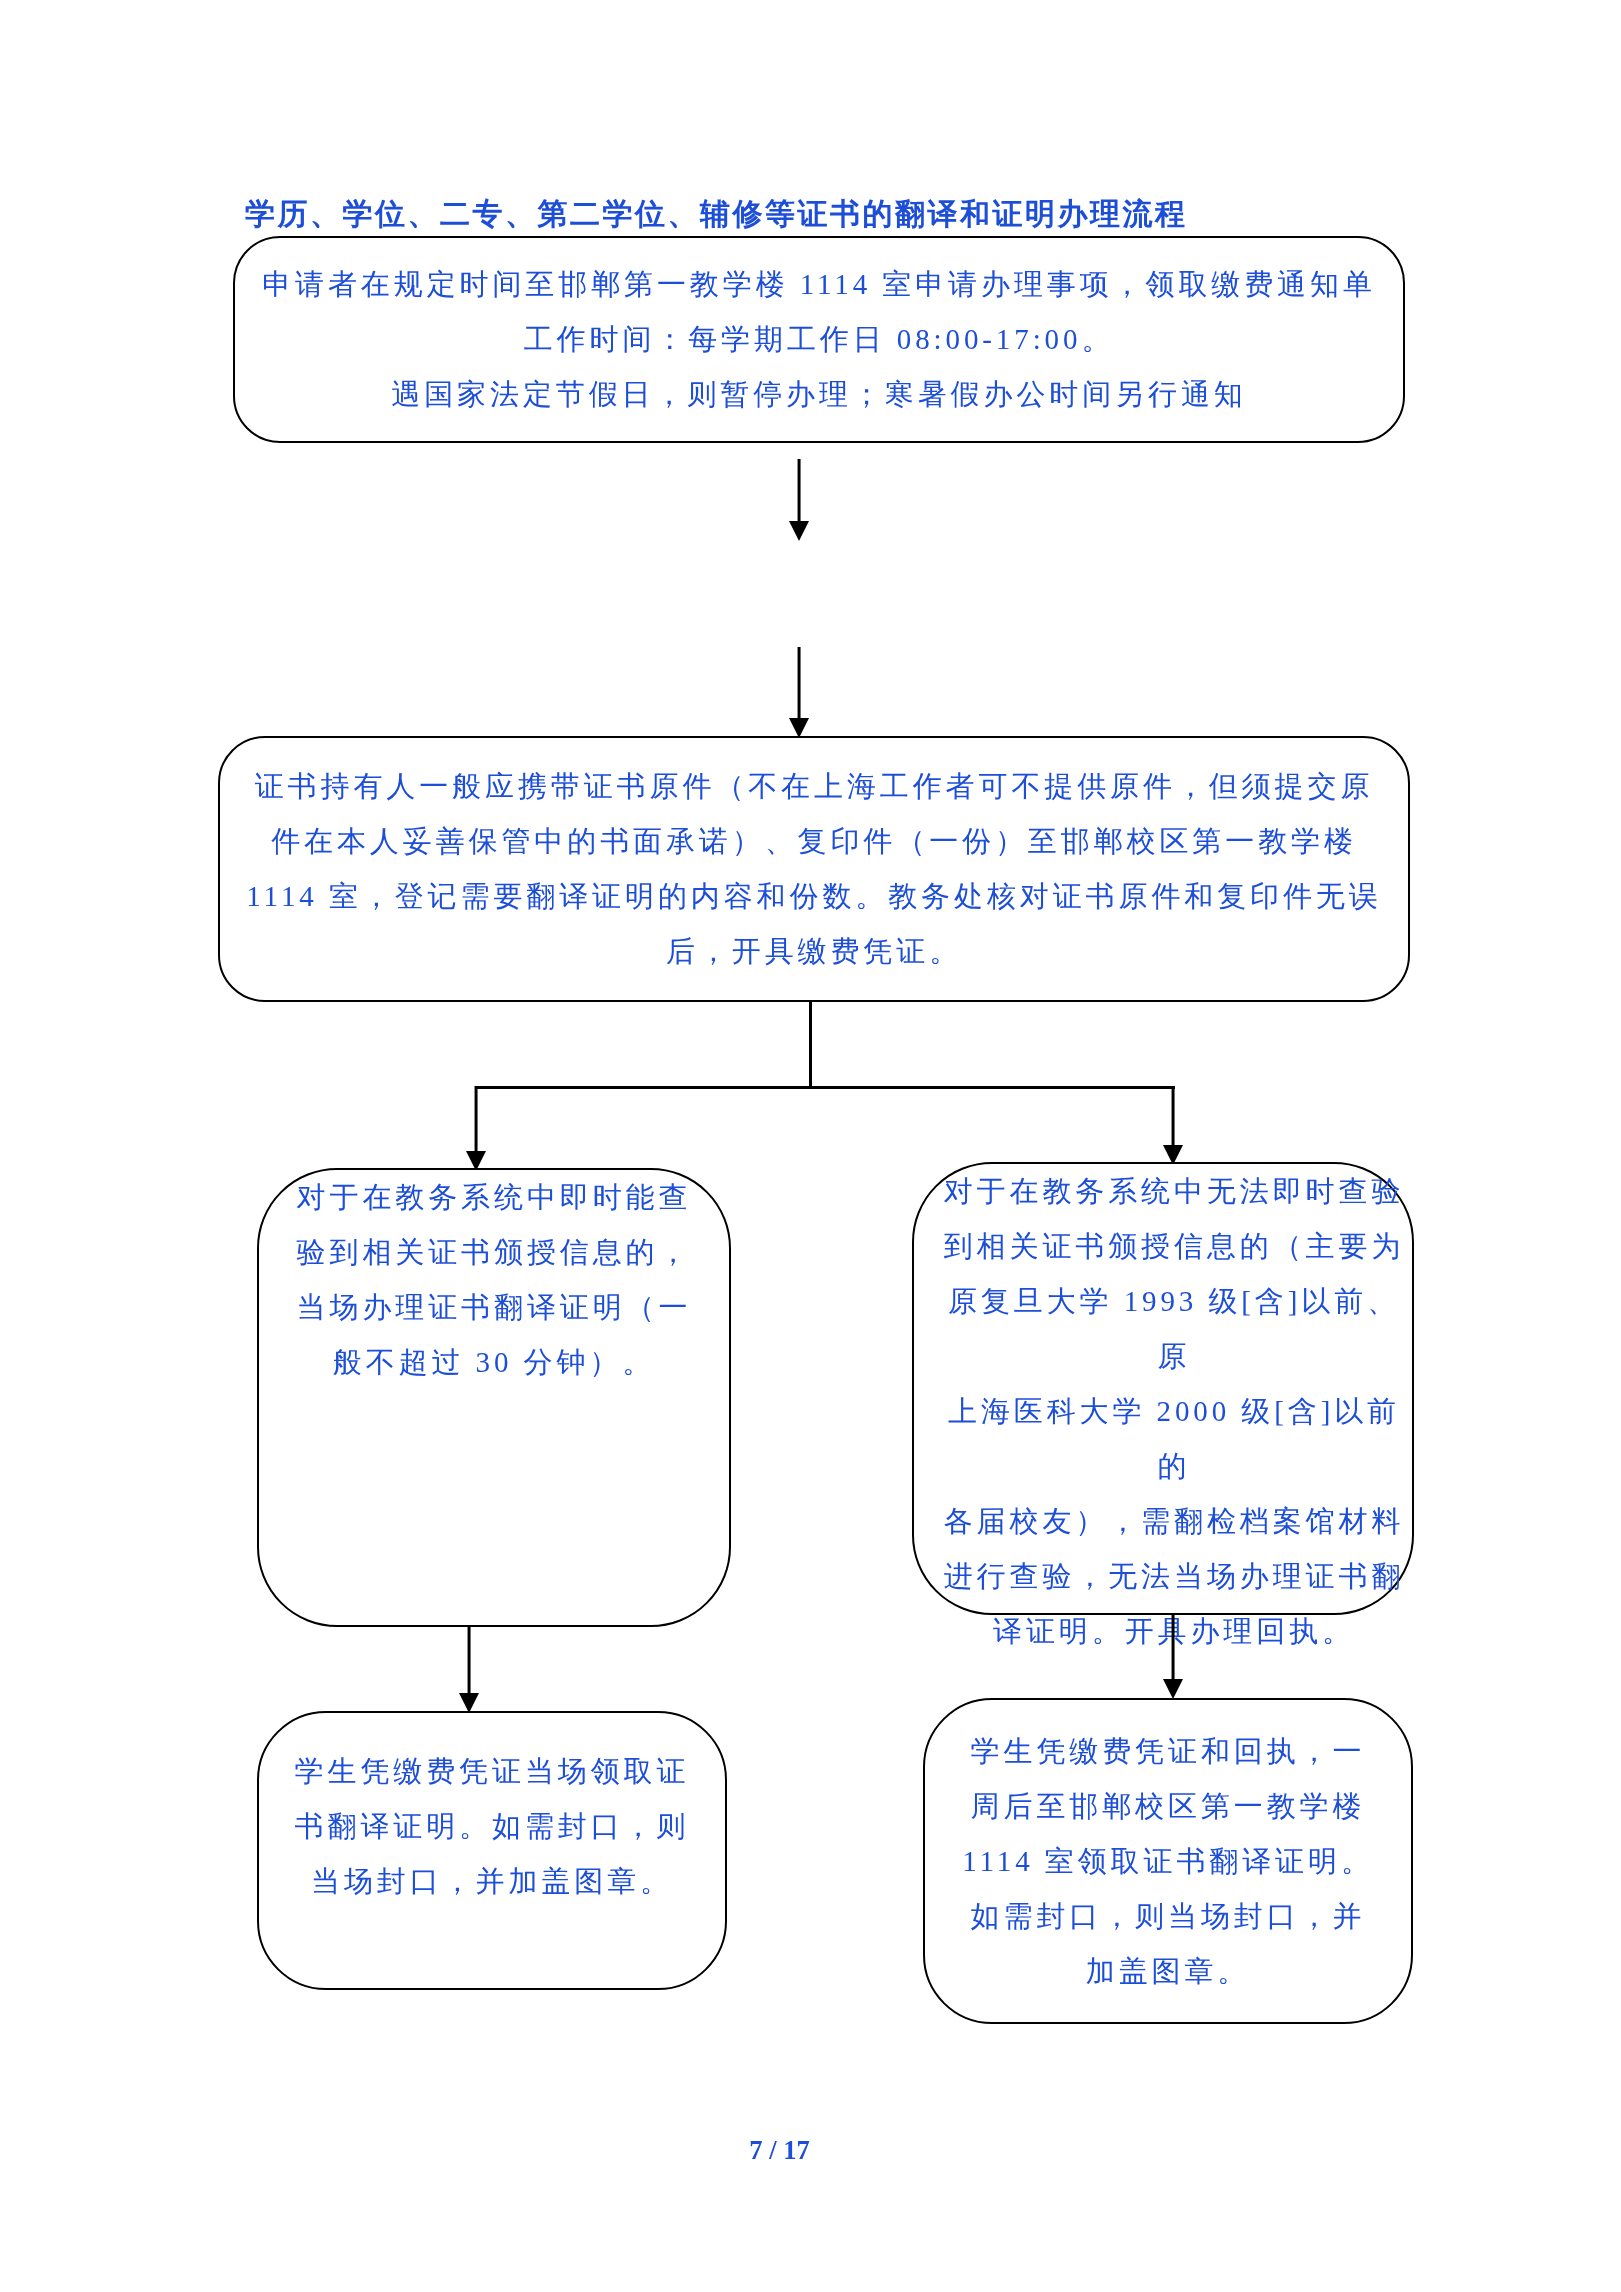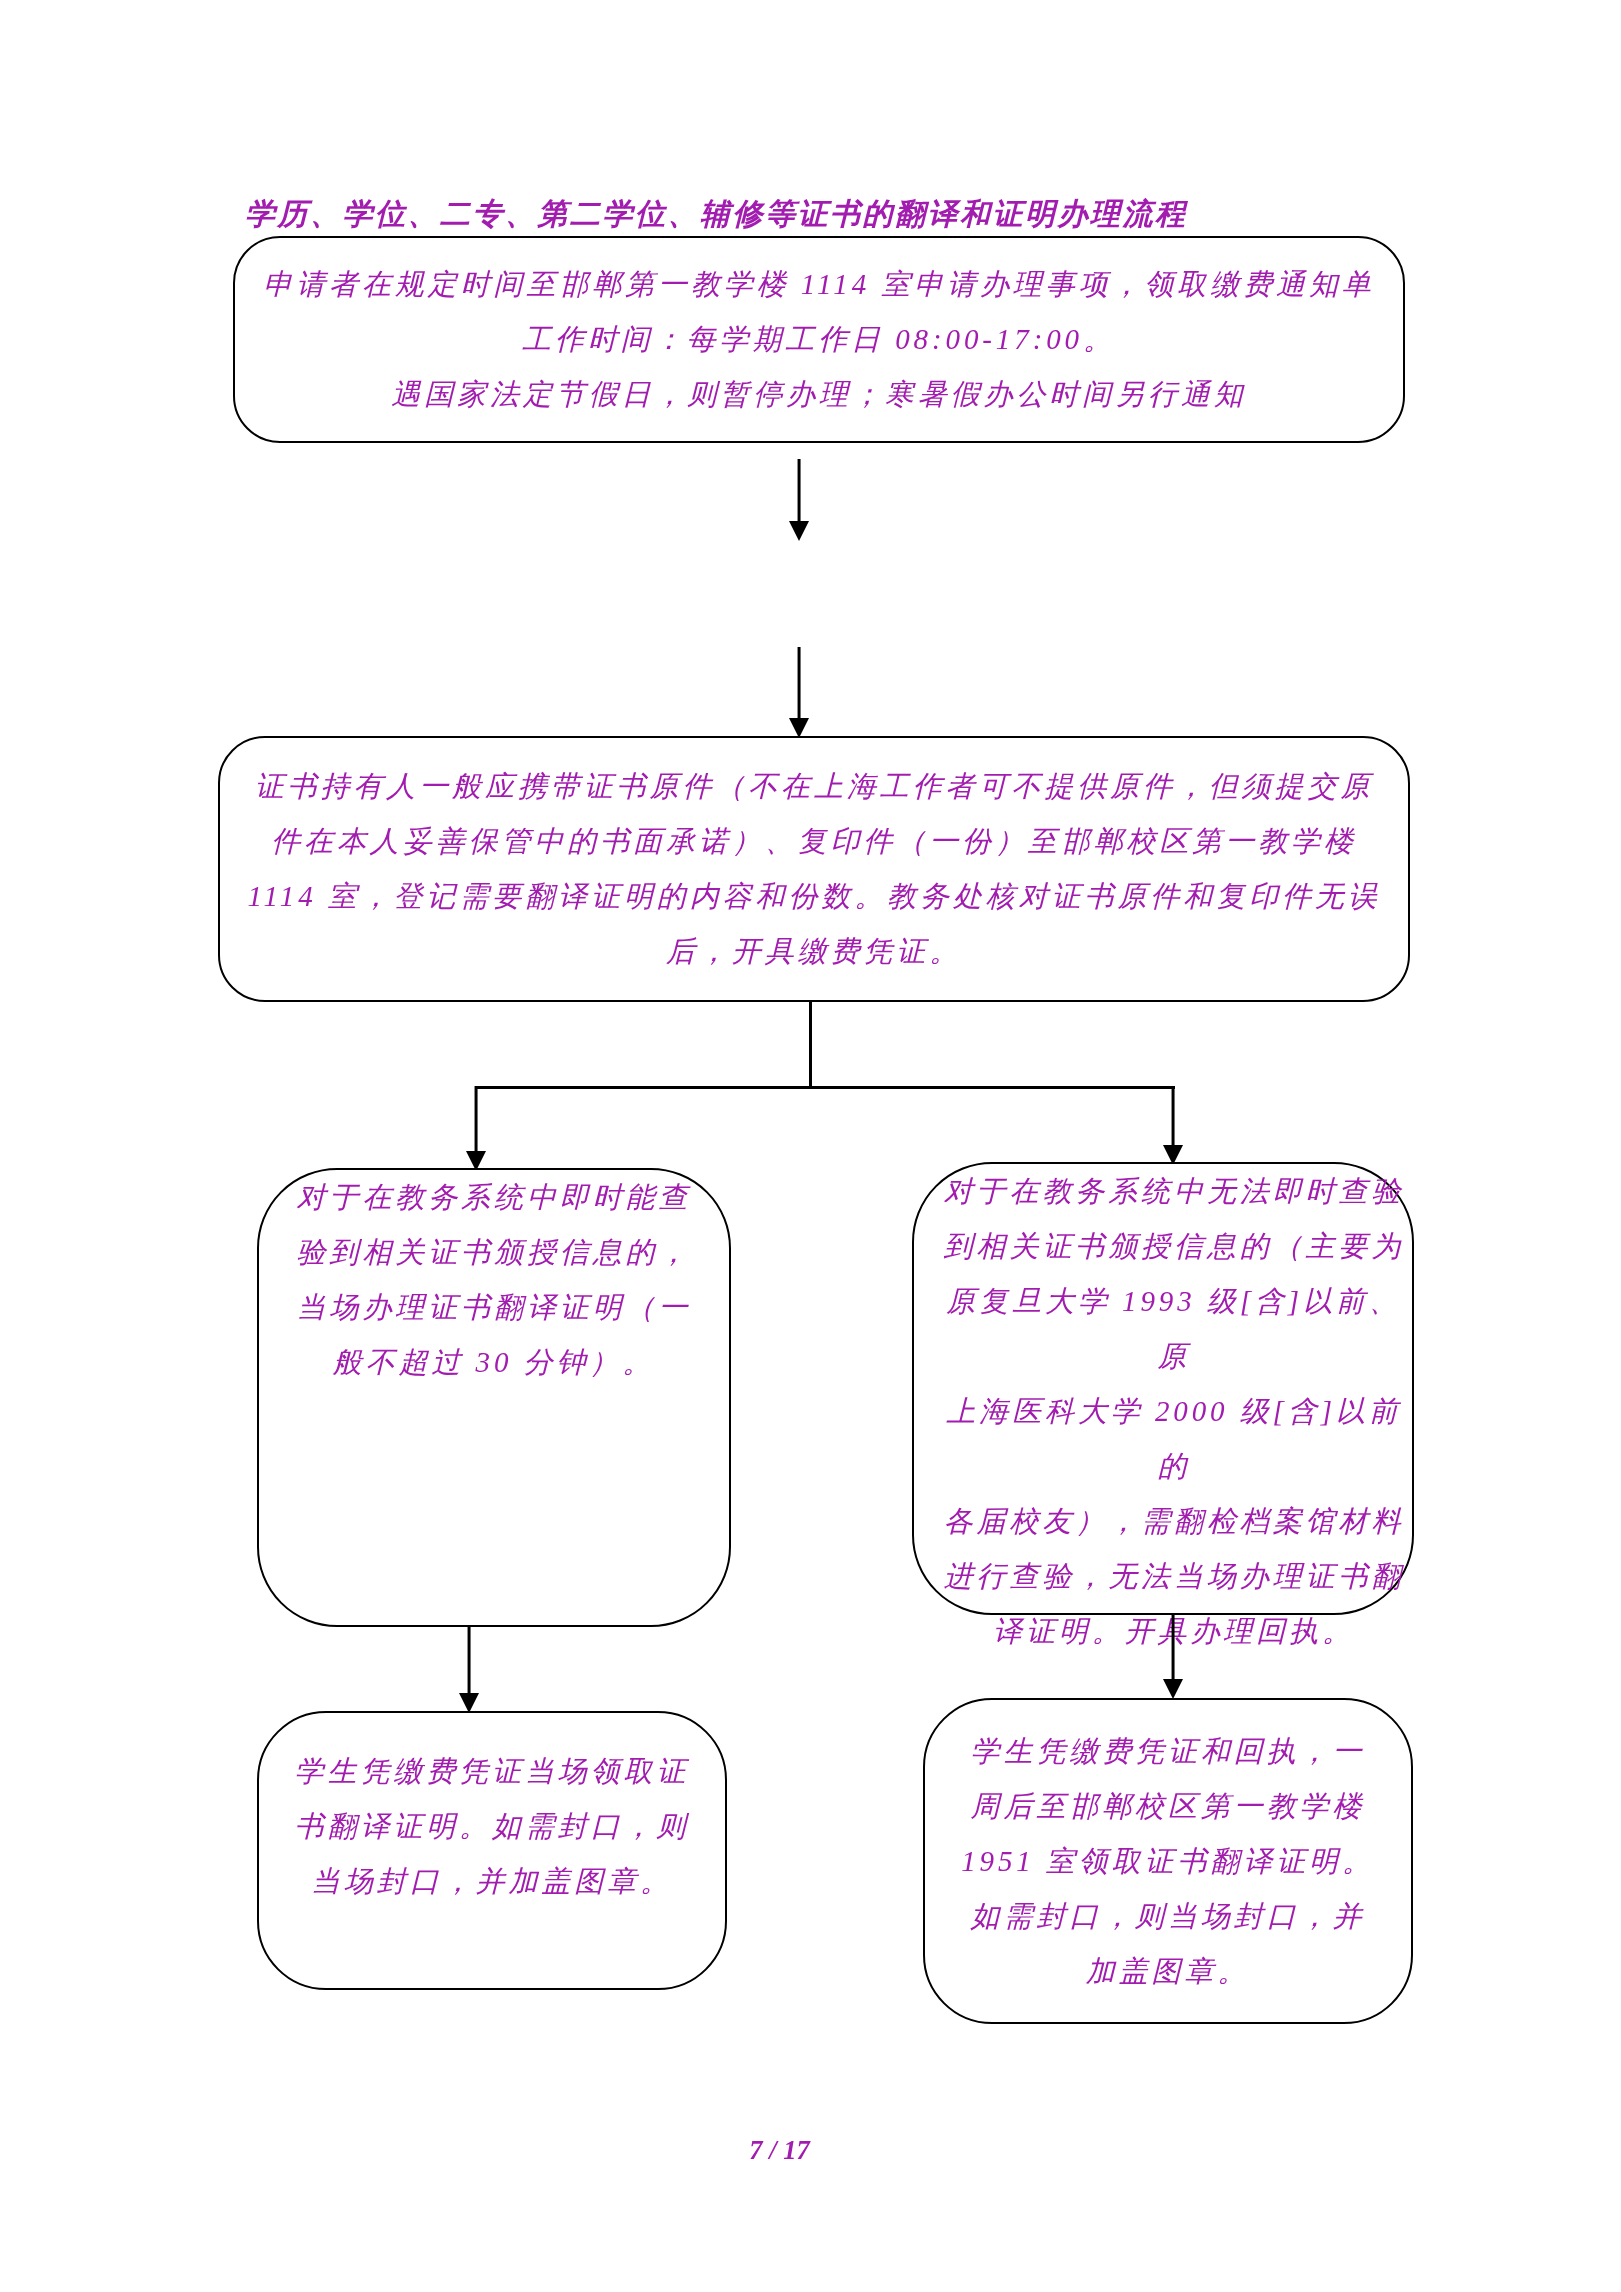--- a/index.html
+++ b/index.html
@@ -1,24 +1,23 @@
 <!DOCTYPE html>
 <html><head>
 <meta charset="utf-8">
 <style>
   html, body { margin: 0; padding: 0; background: #ffffff; }
   .page {
     position: relative;
     width: 1621px;
     height: 2293px;
     background: #ffffff;
-    color: #a21caf;
+    color: #1d4ed8;
     font-family: "Liberation Serif", "DejaVu Serif", serif;
     overflow: hidden;
-    font-style: italic;
   }
   .doc-title {
     position: absolute;
     left: 245px;
     top: 194px;
     font-family: "Liberation Sans", "DejaVu Sans", sans-serif;
     font-weight: bold;
     font-size: 30px;
     letter-spacing: 2.5px;
     white-space: nowrap;
@@ -160,21 +159,21 @@
 
   <div class="node" id="node-pickup-instant">
     <div class="node-text">学生凭缴费凭证当场领取证
 书翻译证明。如需封口，则
 当场封口，并加盖图章。</div>
   </div>
 
   <div class="node" id="node-pickup-later">
     <div class="node-text">学生凭缴费凭证和回执，一
 周后至邯郸校区第一教学楼
-1951 室领取证书翻译证明。
+1114 室领取证书翻译证明。
 如需封口，则当场封口，并
 加盖图章。</div>
   </div>
 
   <div class="page-footer">7 / 17</div>
 
 </div>
 
 
 </body></html>

